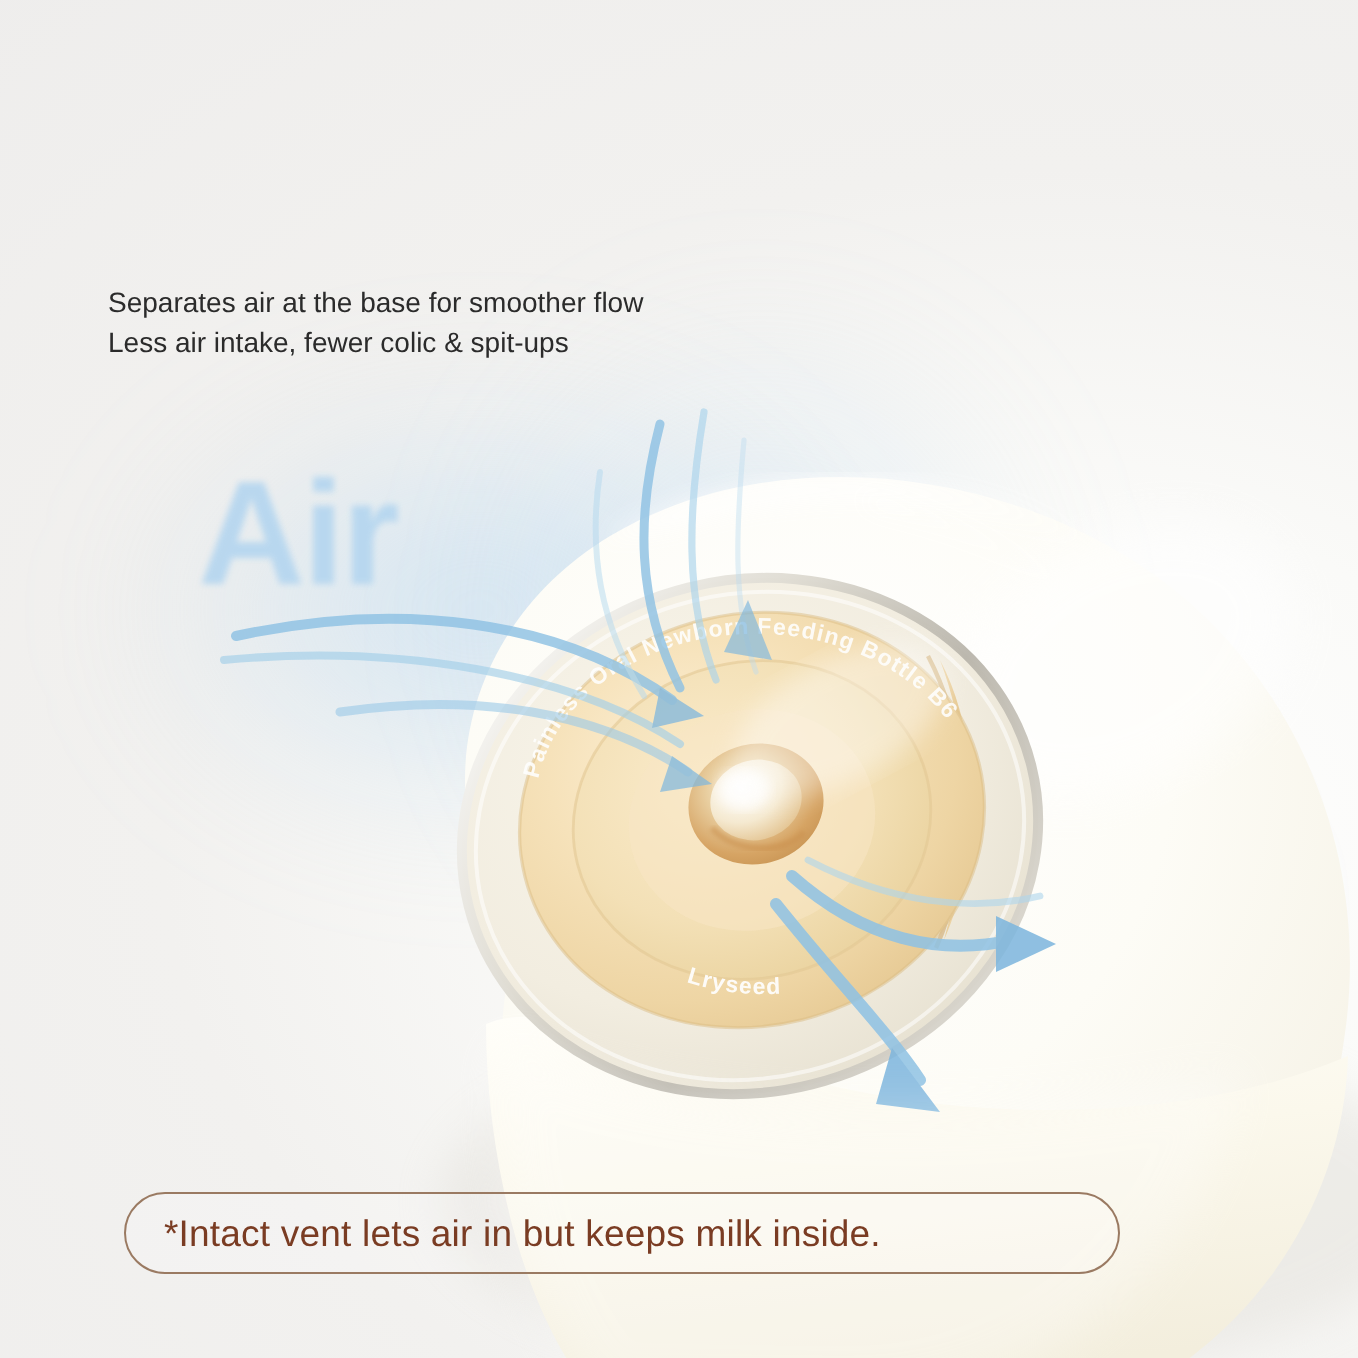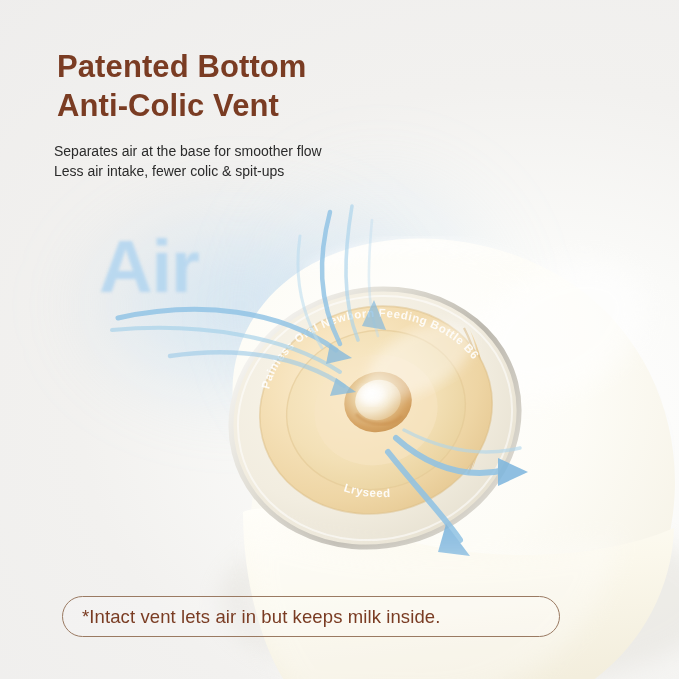--- a/index.html
+++ b/index.html
@@ -253,22 +253,20 @@
 
         <path d="M 404,430 C 446,452 486,456 520,448" fill="none" stroke="#aed5ec" stroke-width="3.4" stroke-linecap="round" opacity="0.7"></path>
       </g>
 
       <path d="M 250,520 C 330,556 470,568 620,536 C 600,640 520,700 430,702 L 300,700 C 258,652 244,580 250,520 Z" fill="#ffffff" opacity="0.30" filter="url(#soft12)"></path>
     </svg>
   </div>
 
   <div class="air-word">Air</div>
 
-  <div class="headline">Patented Bottom
-Anti-Colic Vent</div>
 
   <div class="subtitle">Separates air at the base for smoother flow
 Less air intake, fewer colic &amp; spit-ups</div>
 
   <div class="caption-pill">
     <span class="caption-text">*Intact vent lets air in but keeps milk inside.</span>
   </div>
 
 </div>
 

